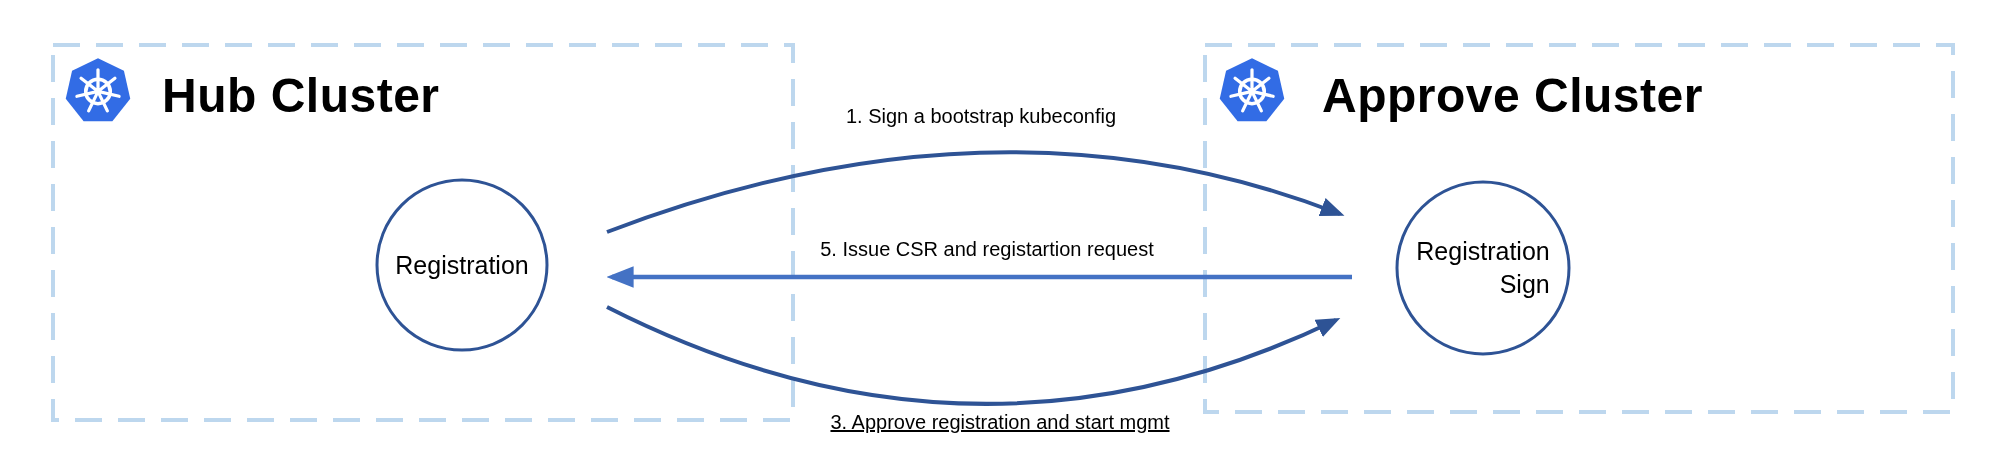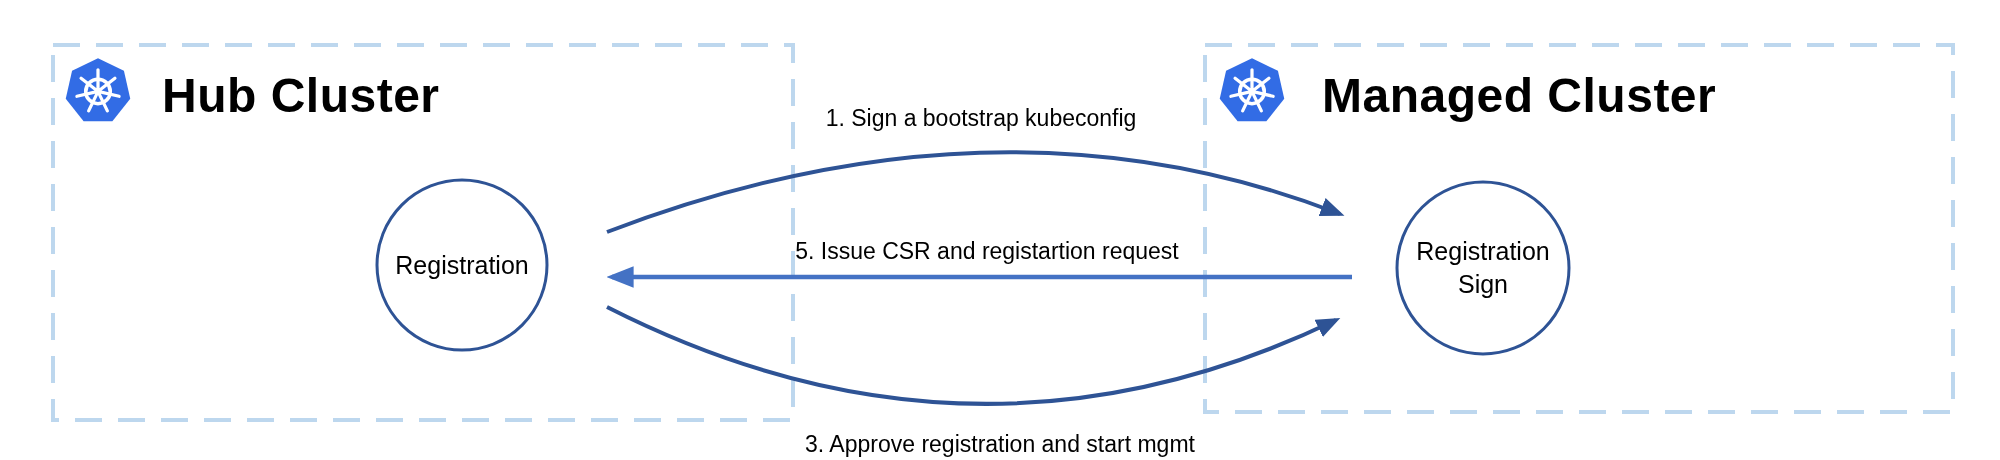--- a/index.html
+++ b/index.html
@@ -16,30 +16,30 @@
     position: absolute;
     font-size: 48px;
     font-weight: 700;
     color: #000000;
     letter-spacing: 0.5px;
     white-space: nowrap;
   }
   .node-label {
     position: absolute;
     transform: translate(-50%, -50%);
-    text-align: center;
+    text-align: right;
     font-size: 25px;
     line-height: 33px;
     color: #000000;
     white-space: nowrap;
   }
   .arrow-label {
     position: absolute;
     transform: translateX(-50%);
-    font-size: 23px;
+    font-size: 20px;
     color: #000000;
     white-space: nowrap;
   }
 </style>
 </head>
 <body>
 
 <div class="canvas">
 
   <svg class="layer" width="2000" height="460" viewBox="0 0 2000 460">
@@ -76,30 +76,30 @@
 
     <circle cx="462" cy="265" r="85" fill="#ffffff" stroke="#2E5395" stroke-width="3"></circle>
     <circle cx="1483" cy="268" r="86" fill="#ffffff" stroke="#2E5395" stroke-width="3"></circle>
 
     <use href="#k8s-logo" x="62" y="53" width="72" height="74"></use>
     <use href="#k8s-logo" x="1216" y="53" width="72" height="74"></use>
   </svg>
 
   <div class="cluster-title" style="left:162px; top:68px;">Hub Cluster</div>
 
-  <div class="cluster-title" style="left:1322px; top:68px;">Managed Cluster</div>
+  <div class="cluster-title" style="left:1322px; top:68px;">Approve Cluster</div>
 
   <div class="node-label" style="left:462px; top:265px;">
     <div>Registration</div>
   </div>
 
   <div class="node-label" style="left:1483px; top:268px;">
     <div>Registration</div>
     <div>Sign</div>
   </div>
 
   <div class="arrow-label" style="left:981px; top:105px;">1. Sign a bootstrap kubeconfig</div>
 
   <div class="arrow-label" style="left:987px; top:238px;">5. Issue CSR and registartion request</div>
 
-  <div class="arrow-label" style="left:1000px; top:431px;">3. Approve registration and start mgmt</div>
+  <div class="arrow-label" style="left:1000px; top:411px;text-decoration:underline;">3. Approve registration and start mgmt</div>
 
 </div>
 
 </body></html>

